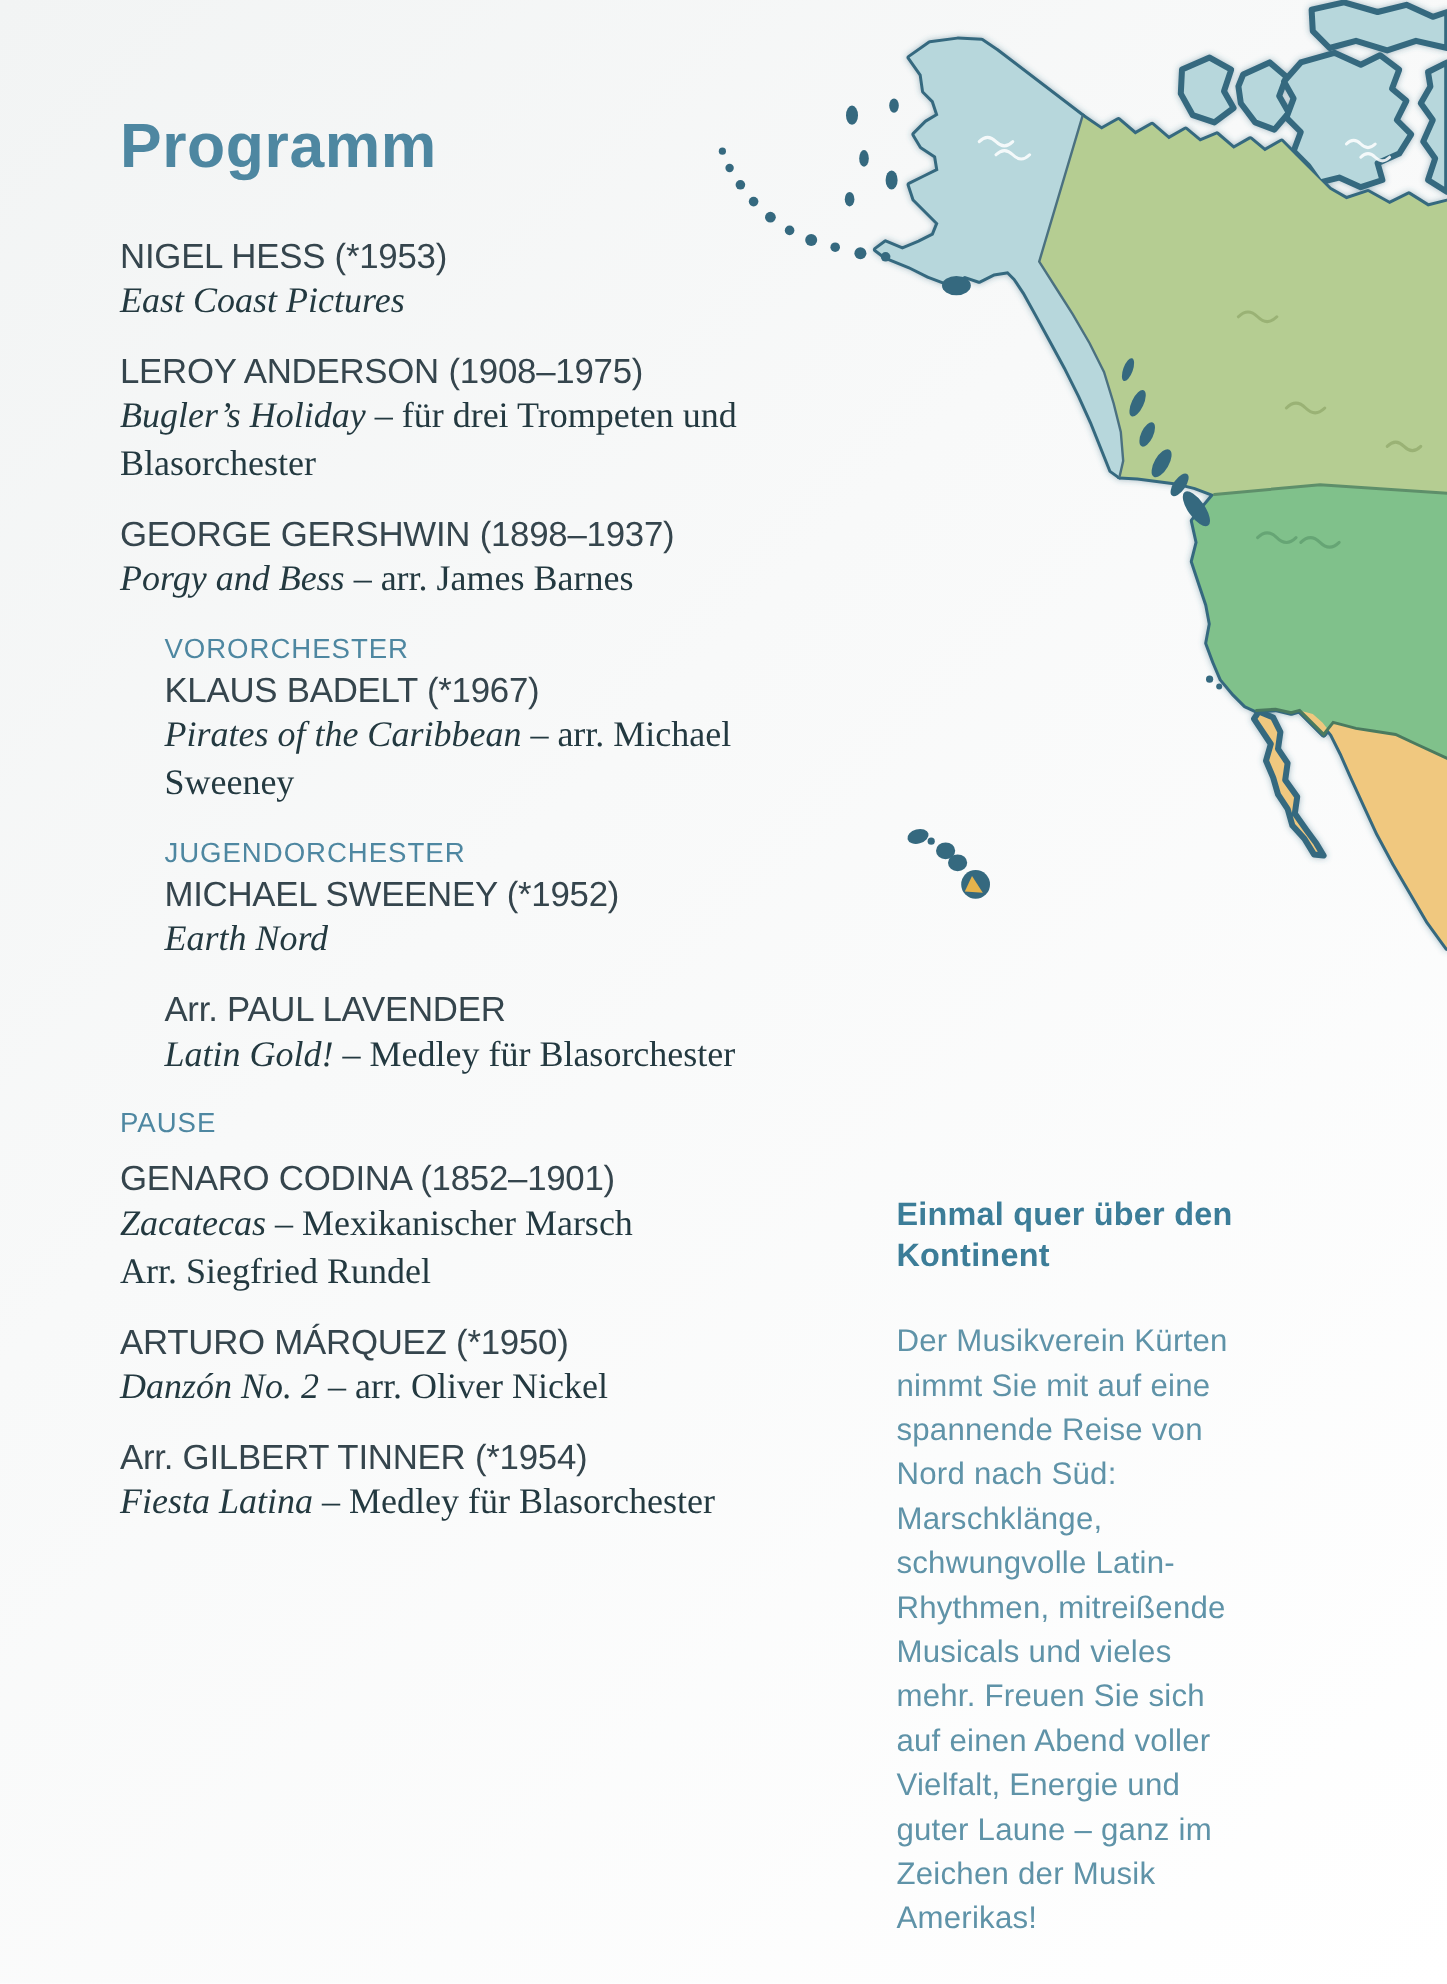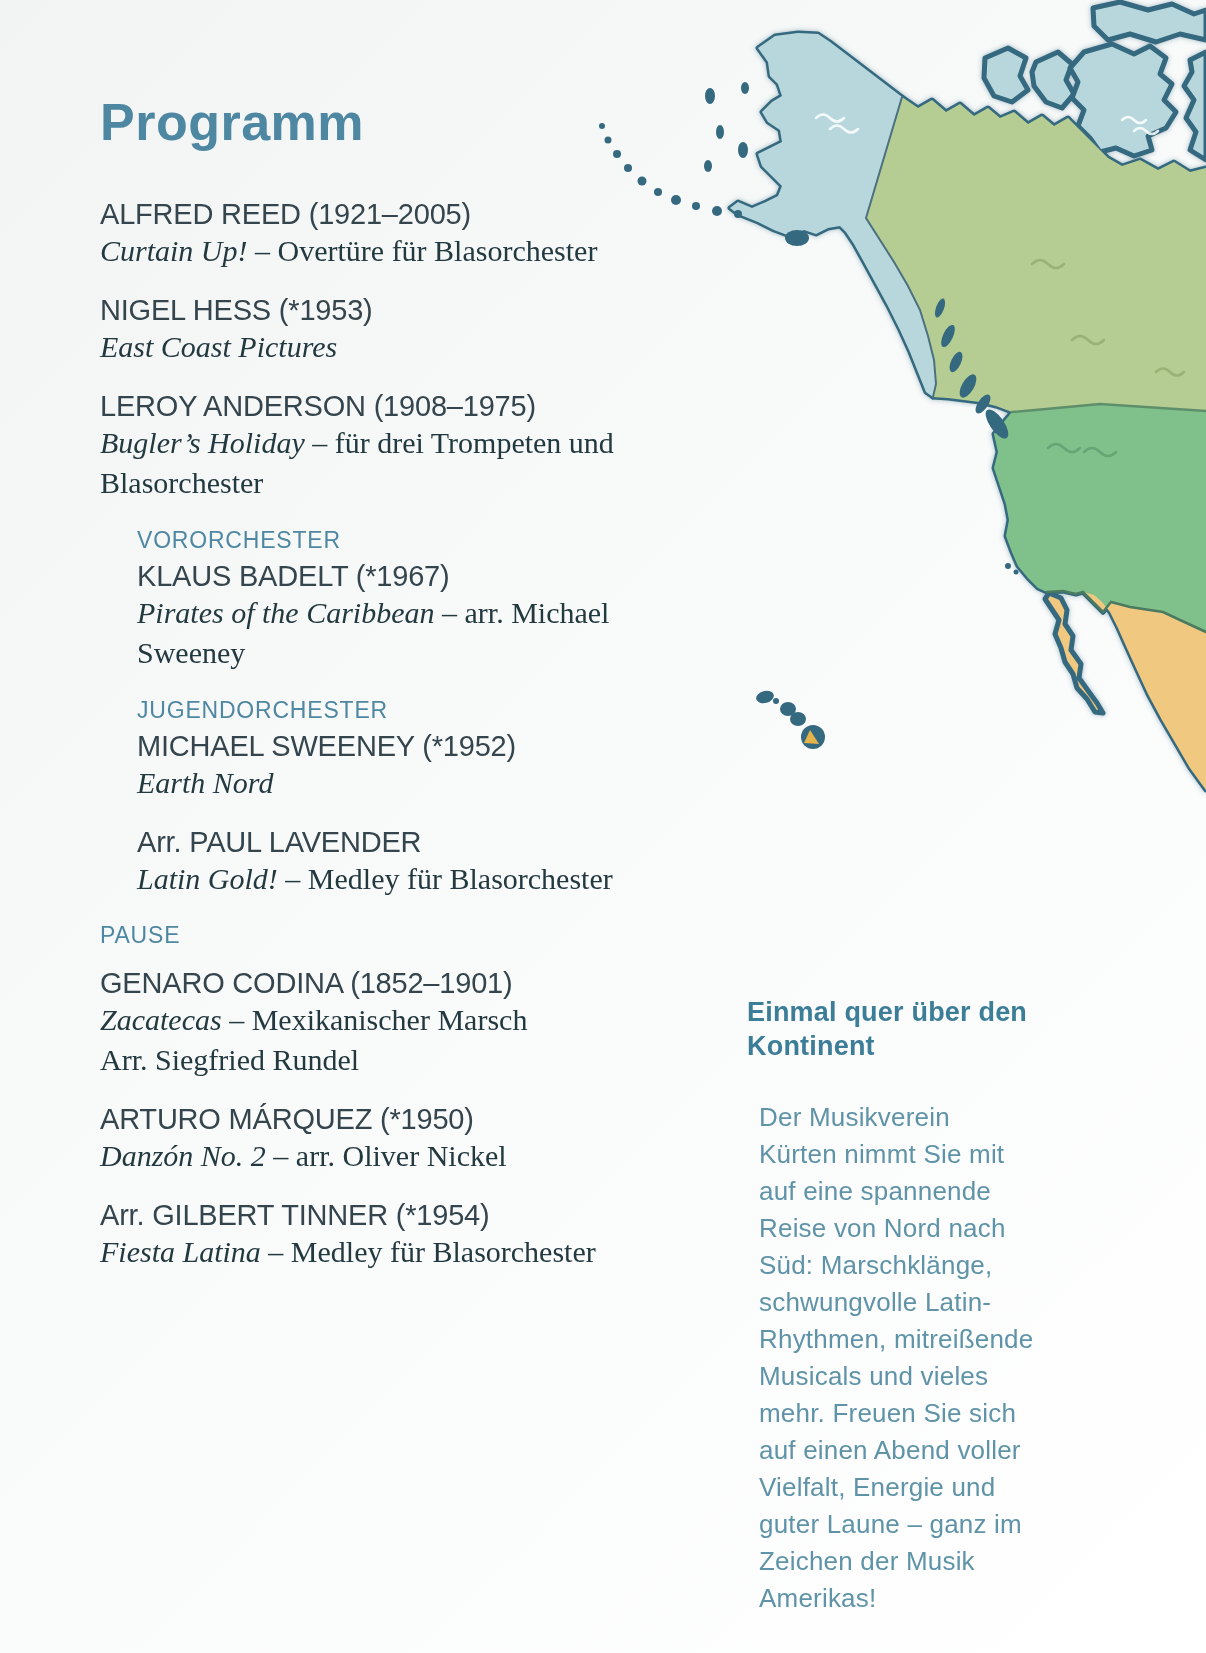--- a/index.html
+++ b/index.html
@@ -37,21 +37,21 @@
   .piece .it{font-style:italic;}
   .piece .extra{display:block;}
 
   
   .right-col{position:absolute;left:747px;top:995px;width:300px;}
   .intro-heading{
     font-size:27px;line-height:34px;font-weight:800;
     color:#3c7d98;margin:0 0 36px 0;letter-spacing:.2px;
   }
   .intro-body{
-    font-size:26px;line-height:37px;color:#5f93a8;margin:12px;
+    font-size:26px;line-height:37px;color:#5f93a8;margin:0;
     letter-spacing:.2px;
   }
 
   
   .map-wrap{position:absolute;left:560px;top:0;width:646px;height:800px;}
   .coast{stroke:var(--c-coast);stroke-width:5;stroke-linejoin:round;stroke-linecap:round;}
   .nostroke{stroke:none;}
   .f-ak{fill:var(--c-alaska);} .f-ca{fill:var(--c-canada);}
   .f-us{fill:var(--c-usa);}   .f-mx{fill:var(--c-mexico);}
   .f-dark{fill:var(--c-coast);}
@@ -158,44 +158,44 @@
         <path class="sq-olive" d="M596,372 q7,-7 14,0 t14,0"></path>
         <path class="sq-green" d="M488,448 q8,-8 16,0 t16,0"></path>
         <path class="sq-green" d="M524,452 q8,-8 16,0 t16,0"></path>
       </g>
     </svg>
   </div>
 
   <div class="left-col">
     <h1 class="page-title">Programm</h1>
     <div id="program-list">
-  <div class="prog-item">
-    <div class="composer">ALFRED REED (1921–2005)</div>
-    <div class="piece">
-      <span class="it">Curtain Up!</span><span> – Overtüre für Blasorchester</span>
-      
-    </div>
-  </div>
 
   <div class="prog-item">
     <div class="composer">NIGEL HESS (*1953)</div>
     <div class="piece">
       <span class="it">East Coast Pictures</span>
       
     </div>
   </div>
 
   <div class="prog-item">
     <div class="composer">LEROY ANDERSON (1908–1975)</div>
     <div class="piece">
       <span class="it">Bugler’s Holiday</span><span> – für drei Trompeten und Blasorchester</span>
       
     </div>
   </div>
 
+  <div class="prog-item">
+    <div class="composer">GEORGE GERSHWIN (1898–1937)</div>
+    <div class="piece">
+      <span class="it">Porgy and Bess</span><span> – arr. James Barnes</span>
+      
+    </div>
+  </div>
 
   <div class="sec-label indent">VORORCHESTER</div>
 
   <div class="prog-item indent">
     <div class="composer">KLAUS BADELT (*1967)</div>
     <div class="piece">
       <span class="it">Pirates of the Caribbean</span><span> – arr. Michael Sweeney</span>
       
     </div>
   </div>

